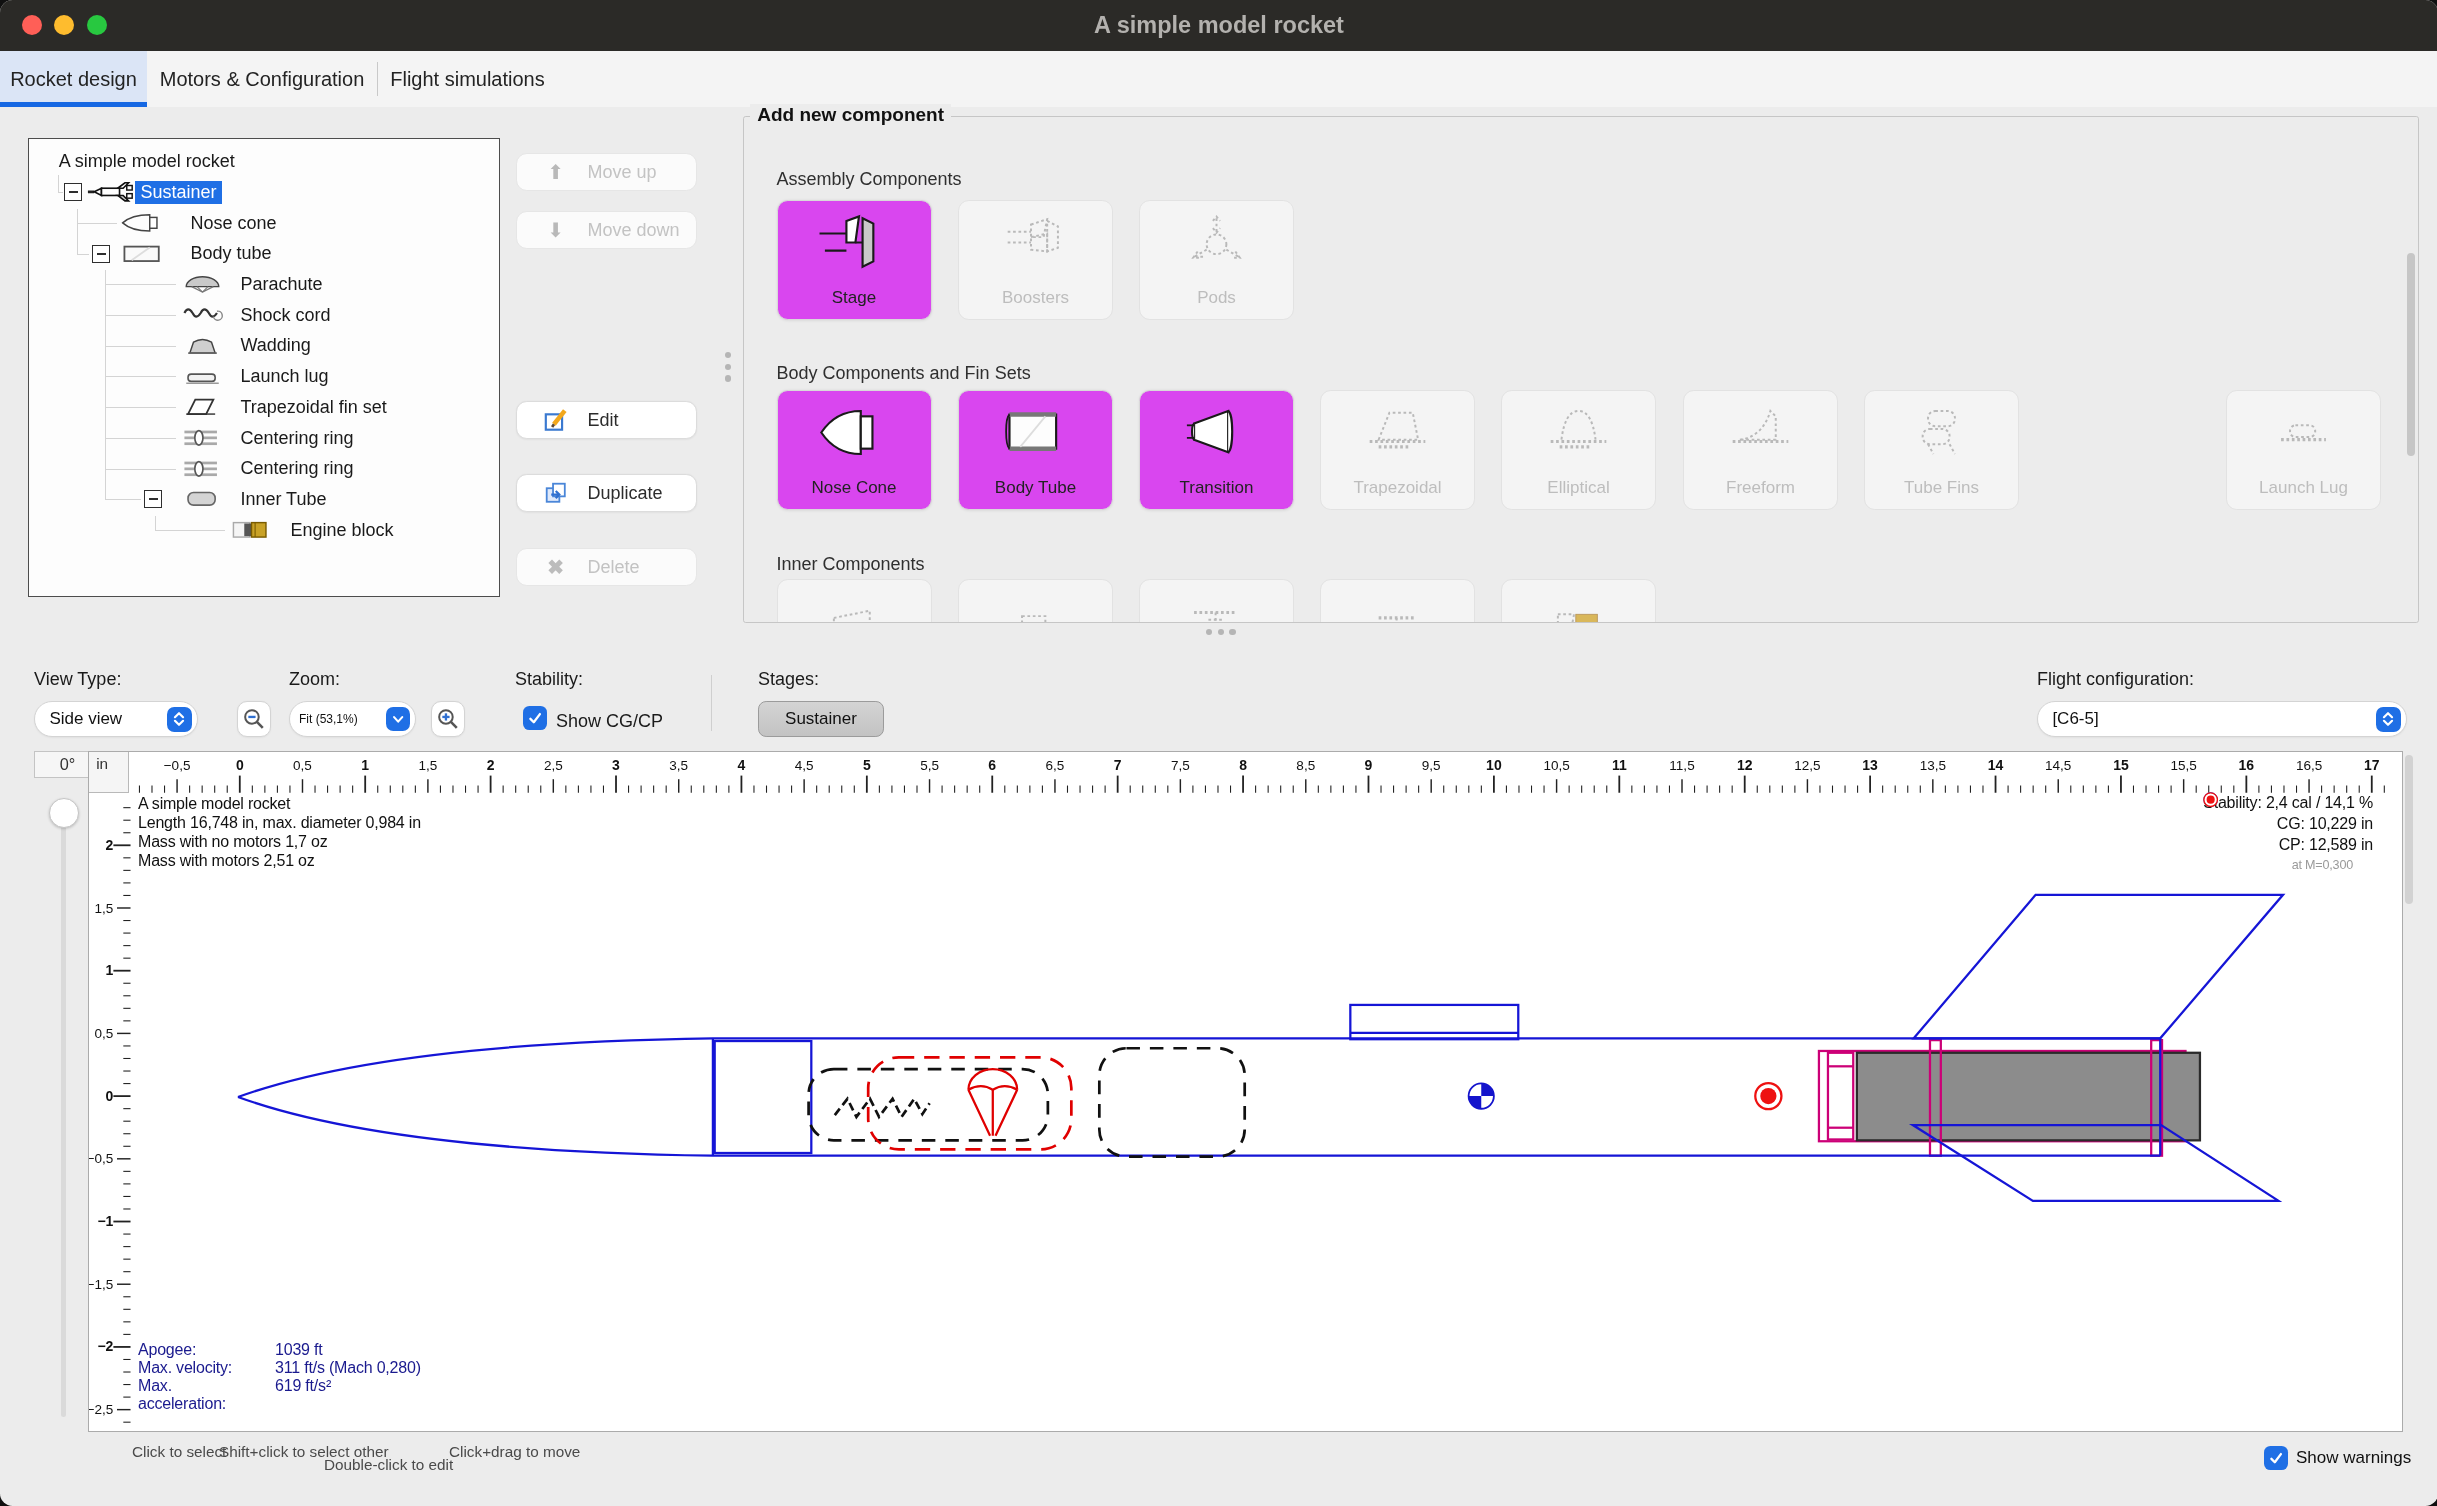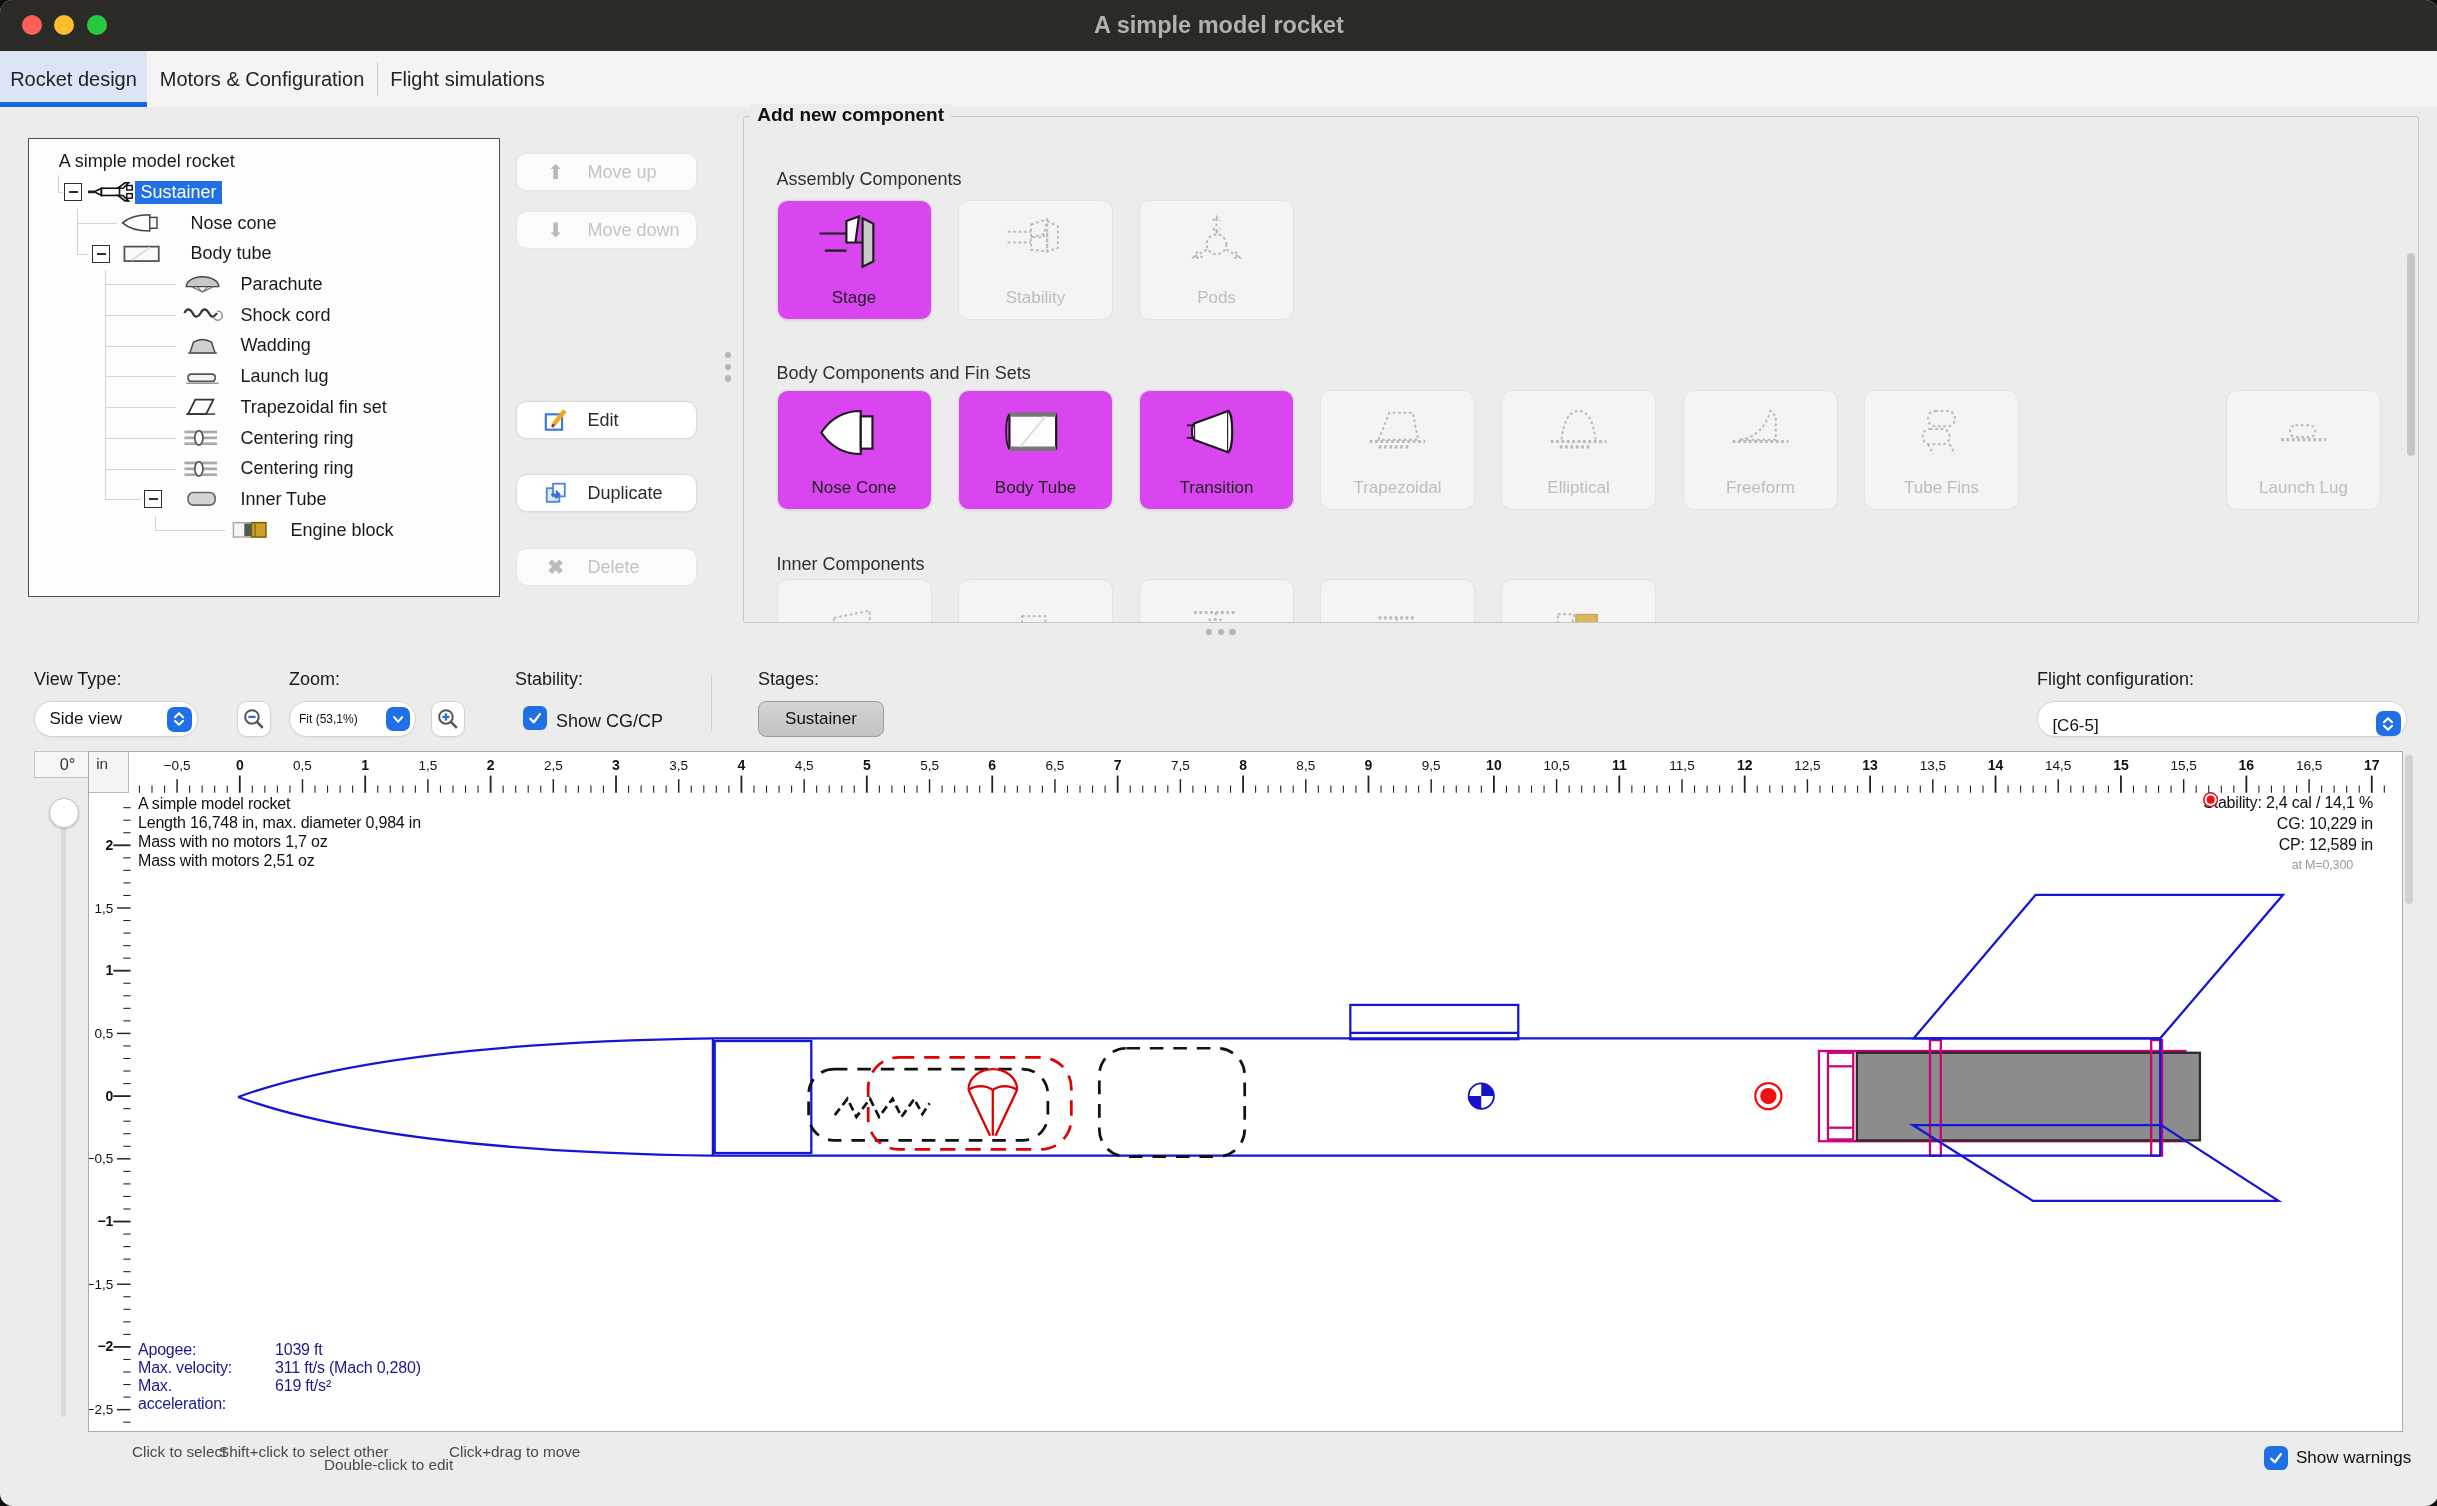--- a/index.html
+++ b/index.html
@@ -287,21 +287,21 @@
         <div class="glyph">
           <svg width="81" height="61" viewBox="0 0 90 68">
             <g fill="none" stroke-width="2.2" stroke="#b9b9b9" stroke-dasharray="3 3">
               <path d="M14,22 h26 M14,34 h26"></path>
               <polygon points="40,14 58,8 54,28 40,28"></polygon>
               <polygon points="40,28 58,24 58,44 40,42"></polygon>
               <polygon points="58,10 70,16 70,40 58,44"></polygon>
             </g>
           </svg>
         </div>
-        <div class="clabel">Stability</div>
+        <div class="clabel">Boosters</div>
       </div>
       <div class="card disabled" style="left: 395px; top: 83px;">
         <div class="glyph">
           <svg width="81" height="61" viewBox="0 0 90 68">
             <g fill="none" stroke-width="2.2" stroke="#b9b9b9" stroke-dasharray="3 3">
               <circle cx="45" cy="36" r="11"></circle>
               <path d="M45,22 L45,6 M41,10 L45,5 L49,10 M41,18 L45,23 L49,18"></path>
               <path d="M34,42 L20,50 M24,44 L19,51 L27,51 M30,50 L22,50"></path>
               <path d="M56,42 L70,50 M66,44 L71,51 L63,51"></path>
             </g>
@@ -509,21 +509,21 @@
   <div class="ctl-text" style="left:556px;top:711px;">Show CG/CP</div>
 
   <div id="ctl-divider"></div>
 
   <div class="ctl-label" style="left:758px;">Stages:</div>
   <div id="stage-btn">
       <span>Sustainer</span>
     </div>
 
   <div class="ctl-label" style="left:2037px;">Flight configuration:</div>
-  <div class="select" style="left:2037px;width:370px;align-items:flex-end;">
+  <div class="select" style="left:2037px;width:370px;">
     <span class="val">[C6-5]</span>
     <span class="chev">
         <svg width="18" height="18" viewBox="0 0 20 20">
           <path d="M5.5 8 L10 3.5 L14.5 8 M5.5 12 L10 16.5 L14.5 12" stroke="#fff" stroke-width="2.4" fill="none" stroke-linecap="round" stroke-linejoin="round"></path>
         </svg>
       </span>
   </div>
 
   <div id="rot-box">0°</div>
   <div id="rot-track"></div>

